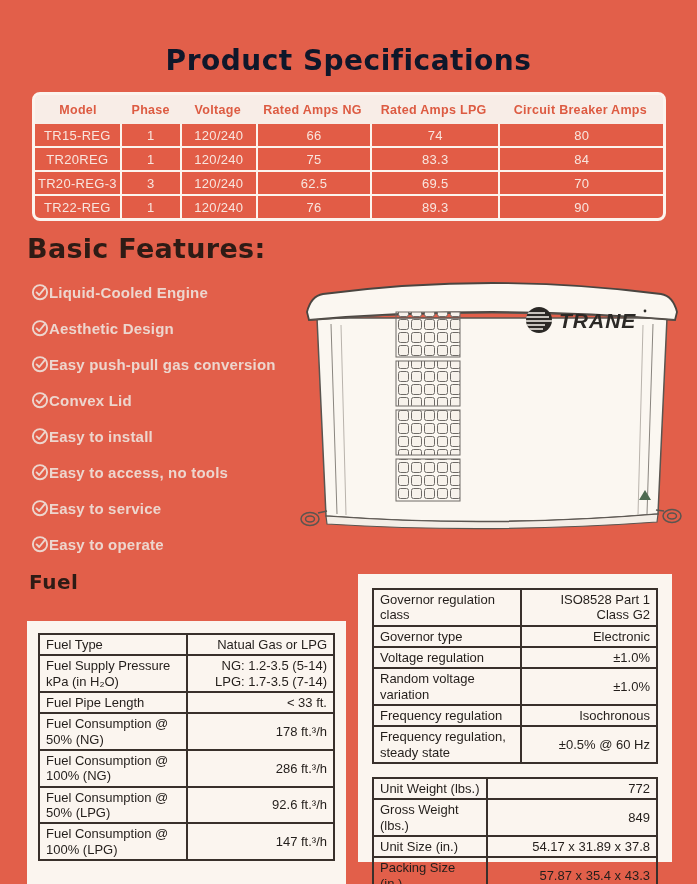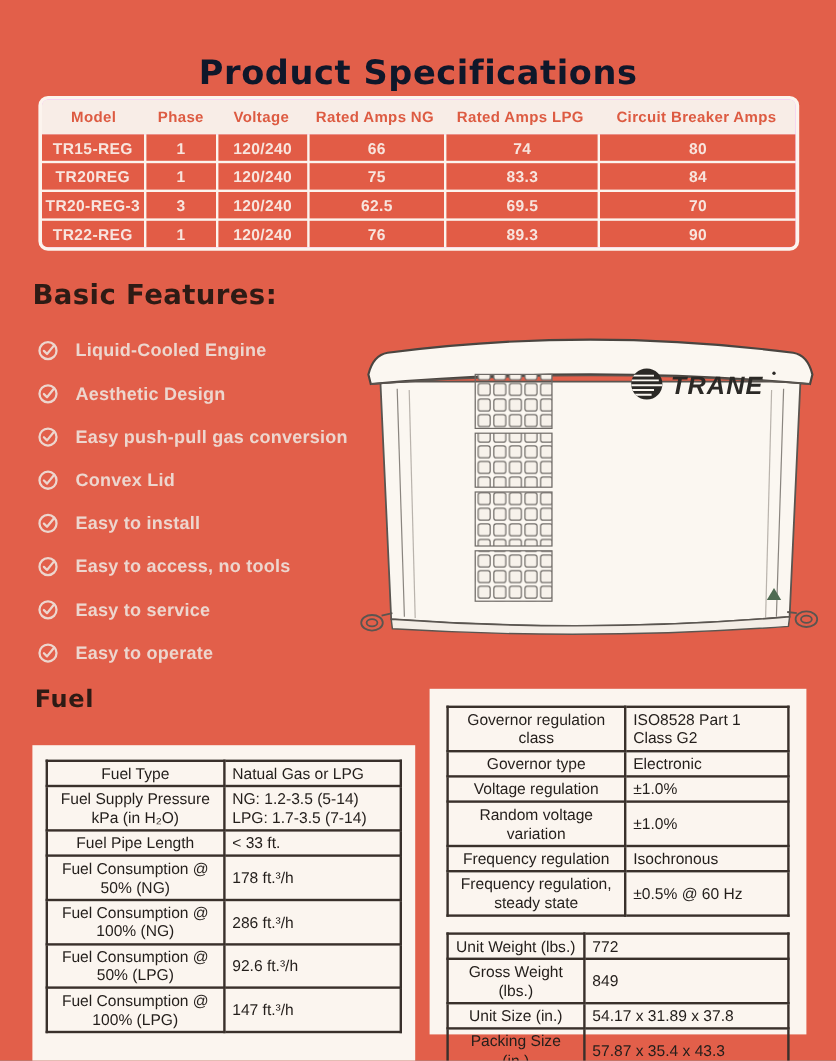--- a/index.html
+++ b/index.html
@@ -10,67 +10,67 @@
     font-family:"Liberation Sans", sans-serif;
   }
   
   .page-title {
     position:absolute; top:44px; left:0; width:100%;
     text-align:center; font-family:"DejaVu Sans", sans-serif;
     font-size:28px; font-weight:600; letter-spacing:0.5px; color:#0f172a;
   }
   
   .spec-table {
-    position:absolute; left:32px; top:80px; width:634px;
-    background:#f0abfc; border:3px solid #FCF4EE; border-radius:8px;
+    position:absolute; left:32px; top:92px; width:634px;
+    background:#e5e5e5; border:3px solid #FCF4EE; border-radius:8px;
     overflow:hidden;
   }
   .spec-head, .spec-body { display:grid; grid-template-columns:86fr 59fr 75fr 114fr 128fr 165fr; }
   .spec-head {
     background:#F8EDE7; color:#DD5B42;
     font-size:12.5px; font-weight:700; letter-spacing:0.3px;
   }
   .spec-head > div { padding:8px 2px 7px; text-align:center; }
-  .spec-body { gap:2px; background:#FCF4EE;font-weight:bold; }
+  .spec-body { gap:2px; background:#FCF4EE; }
   .spec-body > div {
     background:#E25C46; color:#F8E5DE; font-size:13px;
     text-align:center; padding:4px 2px 3px; letter-spacing:0.3px;
   }
   
   .features-heading {
     position:absolute; left:27px; top:233px;
     font-family:"DejaVu Sans", sans-serif;
-    font-size:23px; font-weight:600; color:#2E1B15; letter-spacing:0.3px;
+    font-size:27px; font-weight:600; color:#2E1B15; letter-spacing:0.3px;
   }
   .features-list { position:absolute; left:31px; top:281px; }
   .feature-item { display:flex; align-items:center; margin-bottom:14px; height:22px; }
   .feature-item .check { width:18px; height:18px; flex:0 0 18px; }
   .feature-item .label {
-    margin-left:14px; color:#EDD6CE; font-size:15px; font-weight:bold; letter-spacing:0.2px;
+    color:#EDD6CE; font-size:15px; font-weight:bold; letter-spacing:0.2px;
   }
   
   .generator { position:absolute; left:293px; top:266px; width:398px; height:279px; }
   
   .fuel-heading {
     position:absolute; left:29px; top:570px;
     font-family:"DejaVu Sans", sans-serif;
     font-size:20px; font-weight:700; color:#2E1B15; letter-spacing:0.5px;
   }
   
   .white-box { position:absolute; background:#FBF5EF; }
   .fuel-box  { left:27px;  top:621px; width:319px; height:306px; padding:12px 11px; }
   .right-box { left:358px; top:574px; width:314px; height:288px; padding:14px 14px; }
   table.detail { width:100%; border-collapse:collapse; table-layout:fixed; }
   table.detail td {
     border:2px solid #39302B; color:#231E1B;
     font-size:13px; line-height:1.18; padding:2px 6px;
     white-space:pre-line; vertical-align:middle;
   }
-  table.detail td.lbl { text-align:center; }
-  table.detail td.val { text-align:left; }
+  table.detail td.lbl { text-align:left; }
+  table.detail td.val { text-align:right; }
   .fuel-box   table.detail td.lbl { width:50%; }
   .governor   td.lbl { width:52%; }
   .weight     td.lbl { width:40%; text-align:left; }
   .weight     { margin-top:13px; }
   .governor   td { padding:3px 6px; }
 </style>
 </head>
 <body>
 
 <div class="page">

